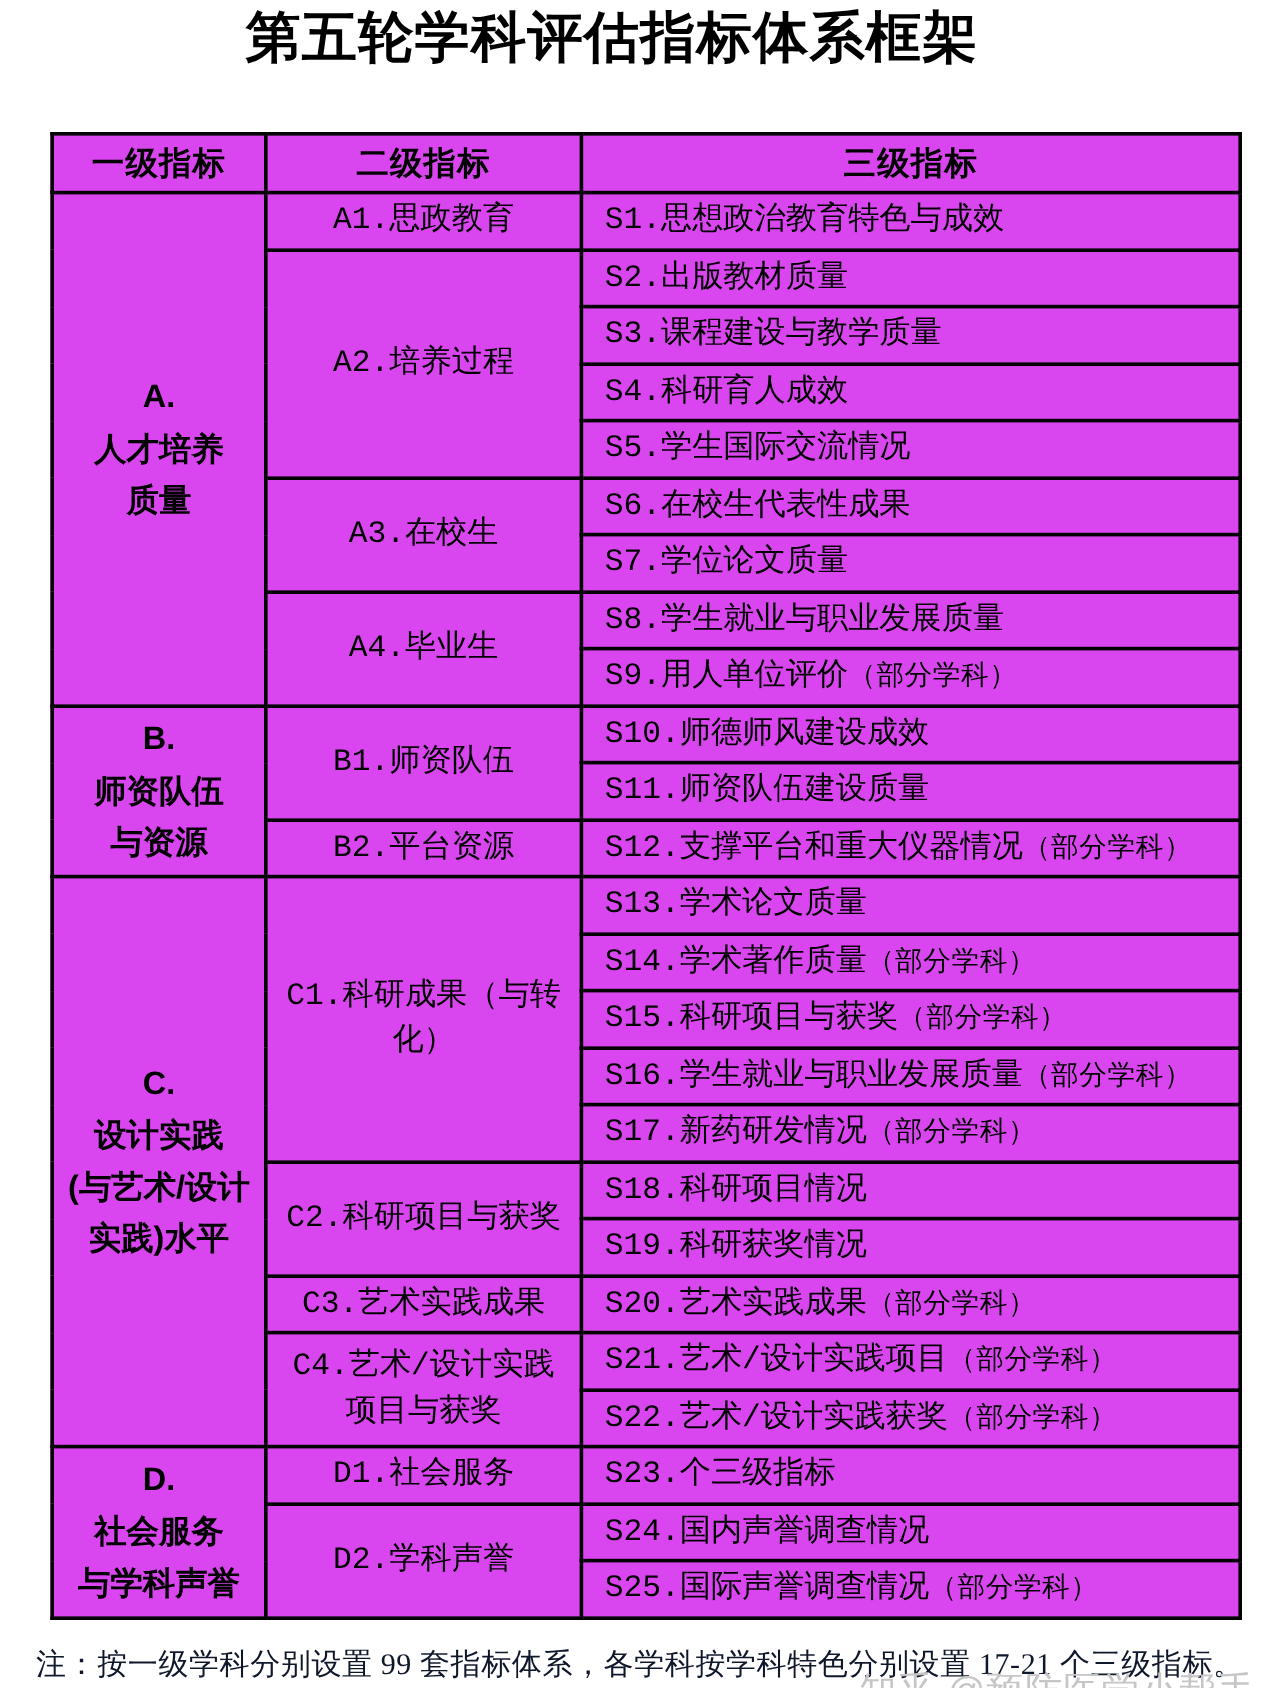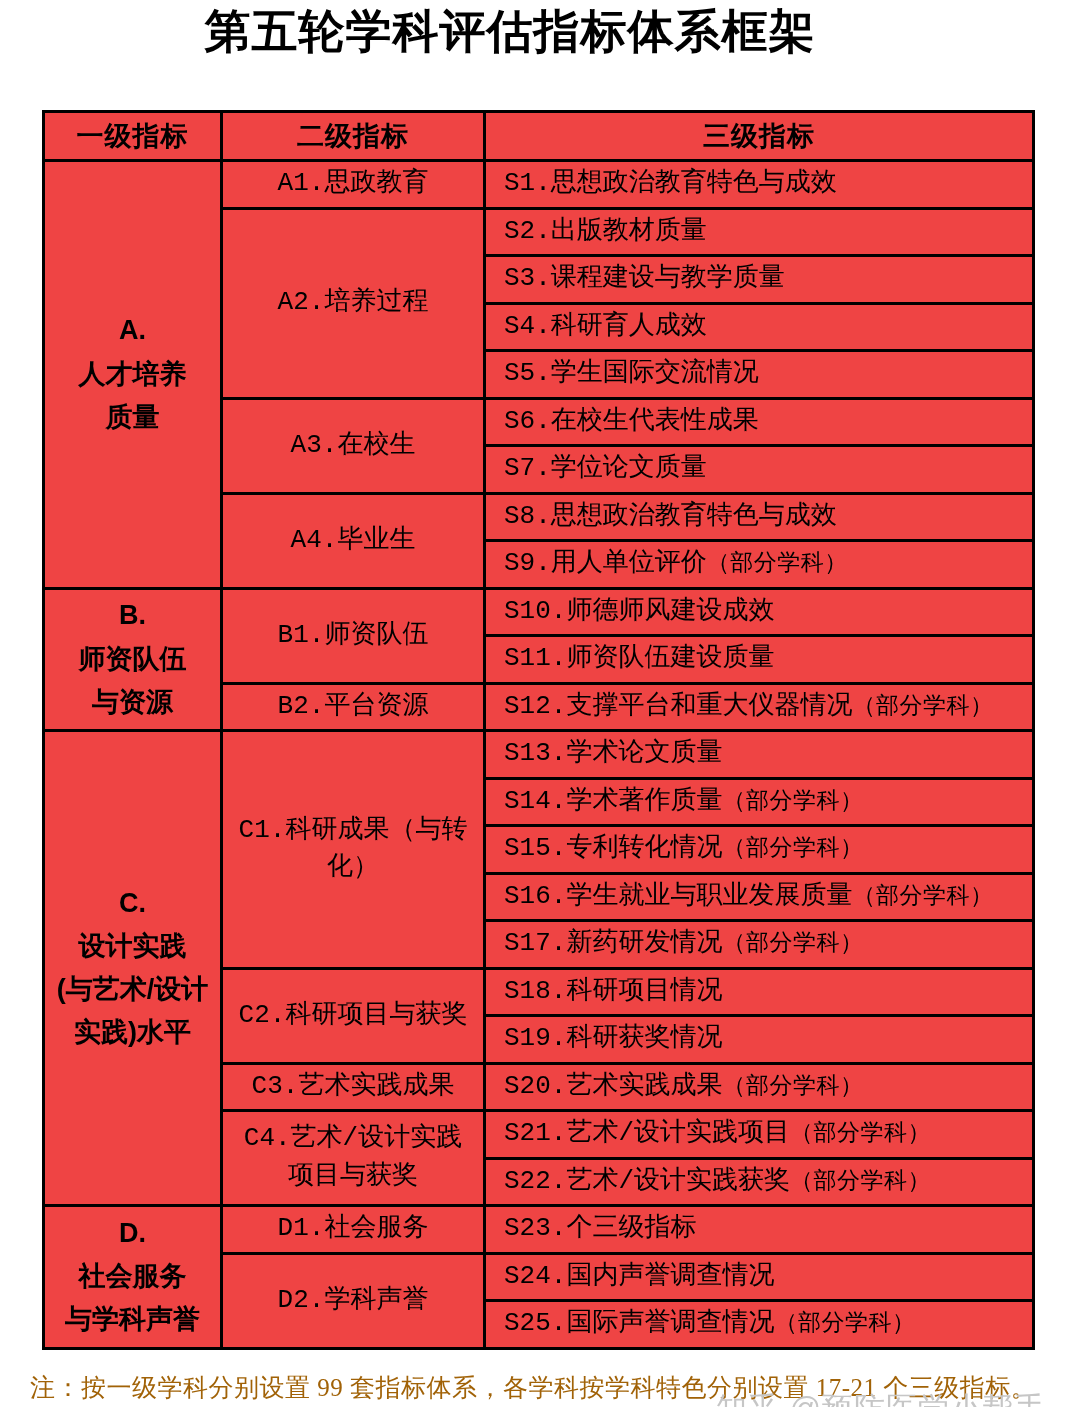--- a/index.html
+++ b/index.html
@@ -20,21 +20,21 @@
     font-size: 46px;
     letter-spacing: 1px;
     line-height: 58px;
   }
   table.eval-table {
     position: absolute;
     left: 42px; top: 110px;
     width: 990px;
     border-collapse: collapse;
     table-layout: fixed;
-    background: #ef4444;
+    background: #d946ef;
   }
   .eval-table th, .eval-table td {
     border: 3px solid #000000;
     vertical-align: middle;
     overflow: hidden;
     font-family: Liberation Mono, monospace;
   }
   .eval-table th {
     font-family: "Liberation Sans", "DejaVu Sans", sans-serif;
     font-weight: bold;
@@ -68,21 +68,21 @@
     font-size: 23px;
     letter-spacing: 0.5px;
     text-align: center;
   }
   .footnote {
     position: absolute;
     left: 30px; top: 1372px;
     width: 1020px;
     font-size: 25px;
     letter-spacing: 0.5px;
-    color: #a16207;
+    color: #0f172a;
     line-height: 1.25;
   }
   .watermark {
     position: absolute;
     top: 1344px; left: 716px;
     width: 340px;
     font-family: "Liberation Sans", "DejaVu Sans", sans-serif;
     font-size: 31px;
     letter-spacing: 1px;
     color: #c6c6c6;
@@ -150,21 +150,21 @@
       </td>
     </tr>
     <tr class="data-row">
       <td class="level3">
         <span>S7.学位论文质量</span><span class="note"></span>
       </td>
     </tr>
     <tr class="data-row">
       <td class="level2" rowspan="2">A4.毕业生</td>
       <td class="level3">
-        <span>S8.思想政治教育特色与成效</span><span class="note"></span>
+        <span>S8.学生就业与职业发展质量</span><span class="note"></span>
       </td>
     </tr>
     <tr class="data-row">
       <td class="level3">
         <span>S9.用人单位评价</span><span class="note">（部分学科）</span>
       </td>
     </tr>
 
     <tr class="data-row">
       <td class="level1" rowspan="3">
@@ -201,21 +201,21 @@
         <span>S13.学术论文质量</span><span class="note"></span>
       </td>
     </tr>
     <tr class="data-row">
       <td class="level3">
         <span>S14.学术著作质量</span><span class="note">（部分学科）</span>
       </td>
     </tr>
     <tr class="data-row">
       <td class="level3">
-        <span>S15.专利转化情况</span><span class="note">（部分学科）</span>
+        <span>S15.科研项目与获奖</span><span class="note">（部分学科）</span>
       </td>
     </tr>
     <tr class="data-row">
       <td class="level3">
         <span>S16.学生就业与职业发展质量</span><span class="note">（部分学科）</span>
       </td>
     </tr>
     <tr class="data-row">
       <td class="level3">
         <span>S17.新药研发情况</span><span class="note">（部分学科）</span>

